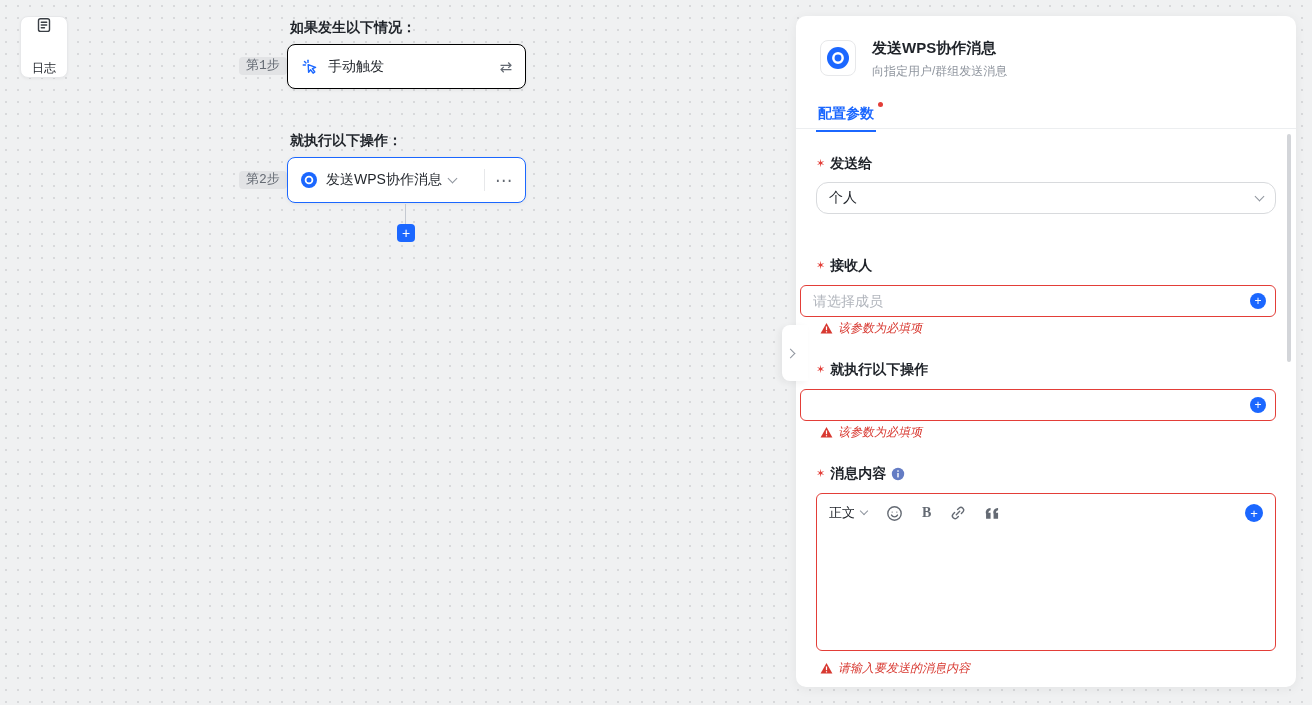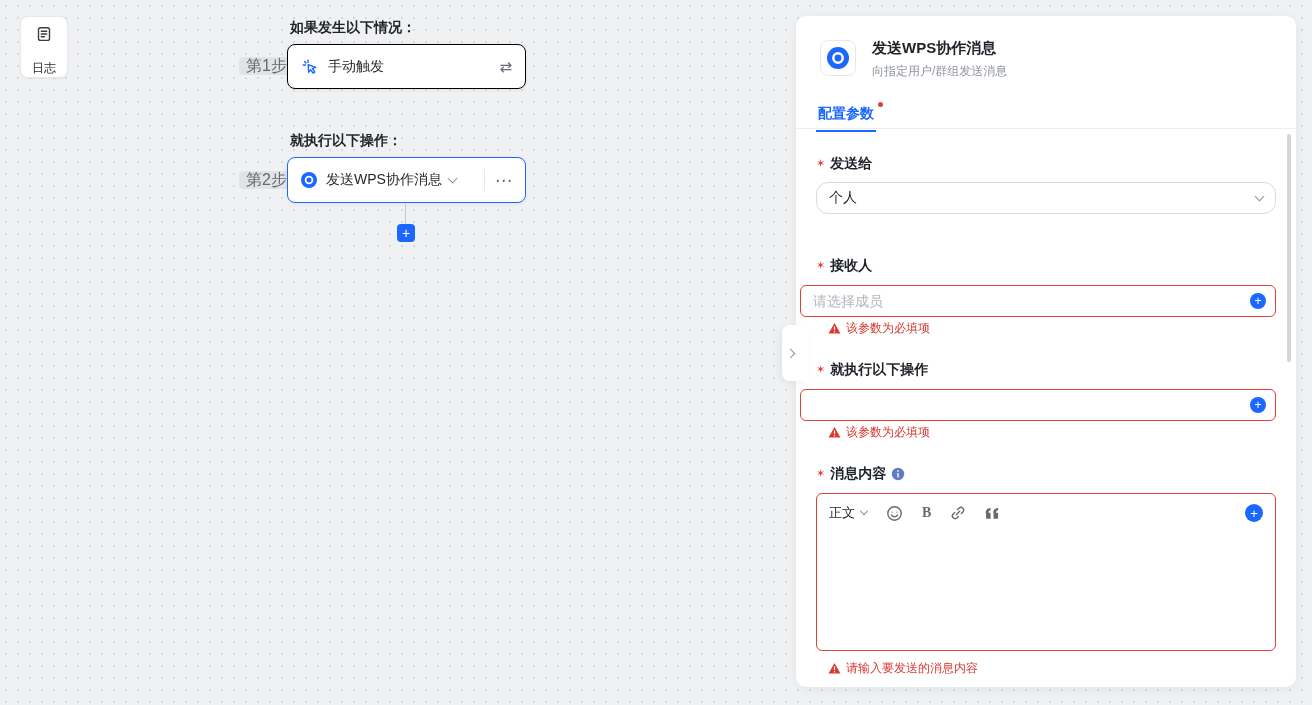--- a/index.html
+++ b/index.html
@@ -6,26 +6,26 @@
   html,body { width:1312px; height:705px; overflow:hidden; }
   body {
     font-family:"Liberation Sans","DejaVu Sans",sans-serif;
     background-color:#f0f1f2;
     background-image:radial-gradient(circle,#d8d9db 1px,transparent 1.2px);
     background-size:12px 12px;
     position:relative;
     color:#1f2329;
   }
   
-  .log-card{position:absolute;left:20px;top:16px;width:48px;height:62px;background:#fff;border:1px solid #e7e8ea;border-radius:8px;display:flex;flex-direction:column;align-items:center;justify-content:flex-end;gap:18px;box-shadow:0 1px 3px rgba(0,0,0,.05);cursor:pointer;}
+  .log-card{position:absolute;left:20px;top:16px;width:48px;height:62px;background:#fff;border:1px solid #e7e8ea;border-radius:8px;display:flex;flex-direction:column;align-items:center;justify-content:space-between;gap:18px;box-shadow:0 1px 3px rgba(0,0,0,.05);cursor:pointer;}
   .log-card span{font-size:12px;color:#1f2329;}
   .heading{position:absolute;font-size:14px;font-weight:600;color:#1f2329;}
   .heading.cond{left:290px;top:19px;}
   .heading.act{left:290px;top:132px;}
-  .badge{position:absolute;background:#e2e3e5;color:#646a73;font-size:16px;line-height:18px;padding:0 7px;border-radius:4px;}
+  .badge{position:absolute;background:#e2e3e5;color:#646a73;font-size:13px;line-height:18px;padding:0 7px;border-radius:4px;font-family:Liberation Mono, monospace;}
   .badge.b1{left:239px;top:57px;}
   .badge.b2{left:239px;top:171px;}
   .node-card{position:absolute;left:287px;width:239px;background:#fff;border:1px solid #000000;border-radius:8px;display:flex;align-items:center;padding:0 13px;box-shadow:0 1px 4px rgba(0,0,0,.06);cursor:pointer;}
   .node-card.card1{top:44px;height:45px;}
   .node-card.card2{top:157px;height:46px;border:1.5px solid #1b67ff;}
   .node-label{font-size:14px;color:#1f2329;margin-left:9px;white-space:nowrap;}
   .spacer{flex:1;}
   .swap{font-size:15px;color:#646a73;cursor:pointer;}
   .chev{display:inline-block;width:7px;height:7px;border-right:1.6px solid #8f959e;border-bottom:1.6px solid #8f959e;}
   .chev.down{transform:rotate(45deg);margin-top:-4px;}
@@ -51,21 +51,21 @@
   .f-label.l-title{top:345px;}
   .f-label.l-content{top:449px;}
   .select{position:absolute;left:20px;right:20px;top:166px;height:32px;border:1px solid #d8dadd;border-radius:12px;background:#fff;display:flex;align-items:center;justify-content:space-between;padding:0 12px;font-size:14px;cursor:pointer;}
   .inp-wrap{position:absolute;left:4px;right:20px;height:32px;}
   .inp-wrap.w-recipient{top:269px;}
   .inp-wrap.w-title{top:373px;}
   .inp-wrap input{width:100%;height:100%;border:1px solid #e33e38;border-radius:6px;padding:0 34px 0 12px;font-size:14px;color:#1f2329;outline:none;background:#fff;font-family:inherit;}
   .inp-wrap input::placeholder{color:#b2b6bd;}
   .plus-circle{width:16px;height:16px;border-radius:50%;background:#1b67ff;color:#fff;display:flex;align-items:center;justify-content:center;font-size:12px;line-height:1;cursor:pointer;flex:none;}
   .inp-wrap .plus-circle{position:absolute;right:10px;top:8px;}
-  .err{position:absolute;left:32px;display:flex;align-items:center;gap:5px;font-size:12px;color:#d83931;}
+  .err{position:absolute;left:24px;display:flex;align-items:center;gap:5px;font-size:12px;color:#d83931;font-style:italic;}
   .err.e-recipient{top:304px;}
   .err.e-title{top:408px;}
   .err.e-content{top:644px;}
   .editor{position:absolute;left:20px;right:20px;top:477px;height:158px;border:1px solid #e33e38;border-radius:6px;background:#fff;display:flex;flex-direction:column;}
   .toolbar{height:38px;display:flex;align-items:center;padding:0 12px;gap:19px;color:#646a73;flex:none;}
   .style-sel{display:flex;align-items:center;gap:6px;font-size:13px;color:#1f2329;cursor:pointer;}
   .style-sel .chev{width:6px;height:6px;}
   .tb-btn{display:flex;align-items:center;justify-content:center;cursor:pointer;}
   .tb-bold{font-size:14px;font-weight:700;font-family:"Liberation Serif","DejaVu Serif",serif;}
   .editor-body{flex:1;cursor:text;}

